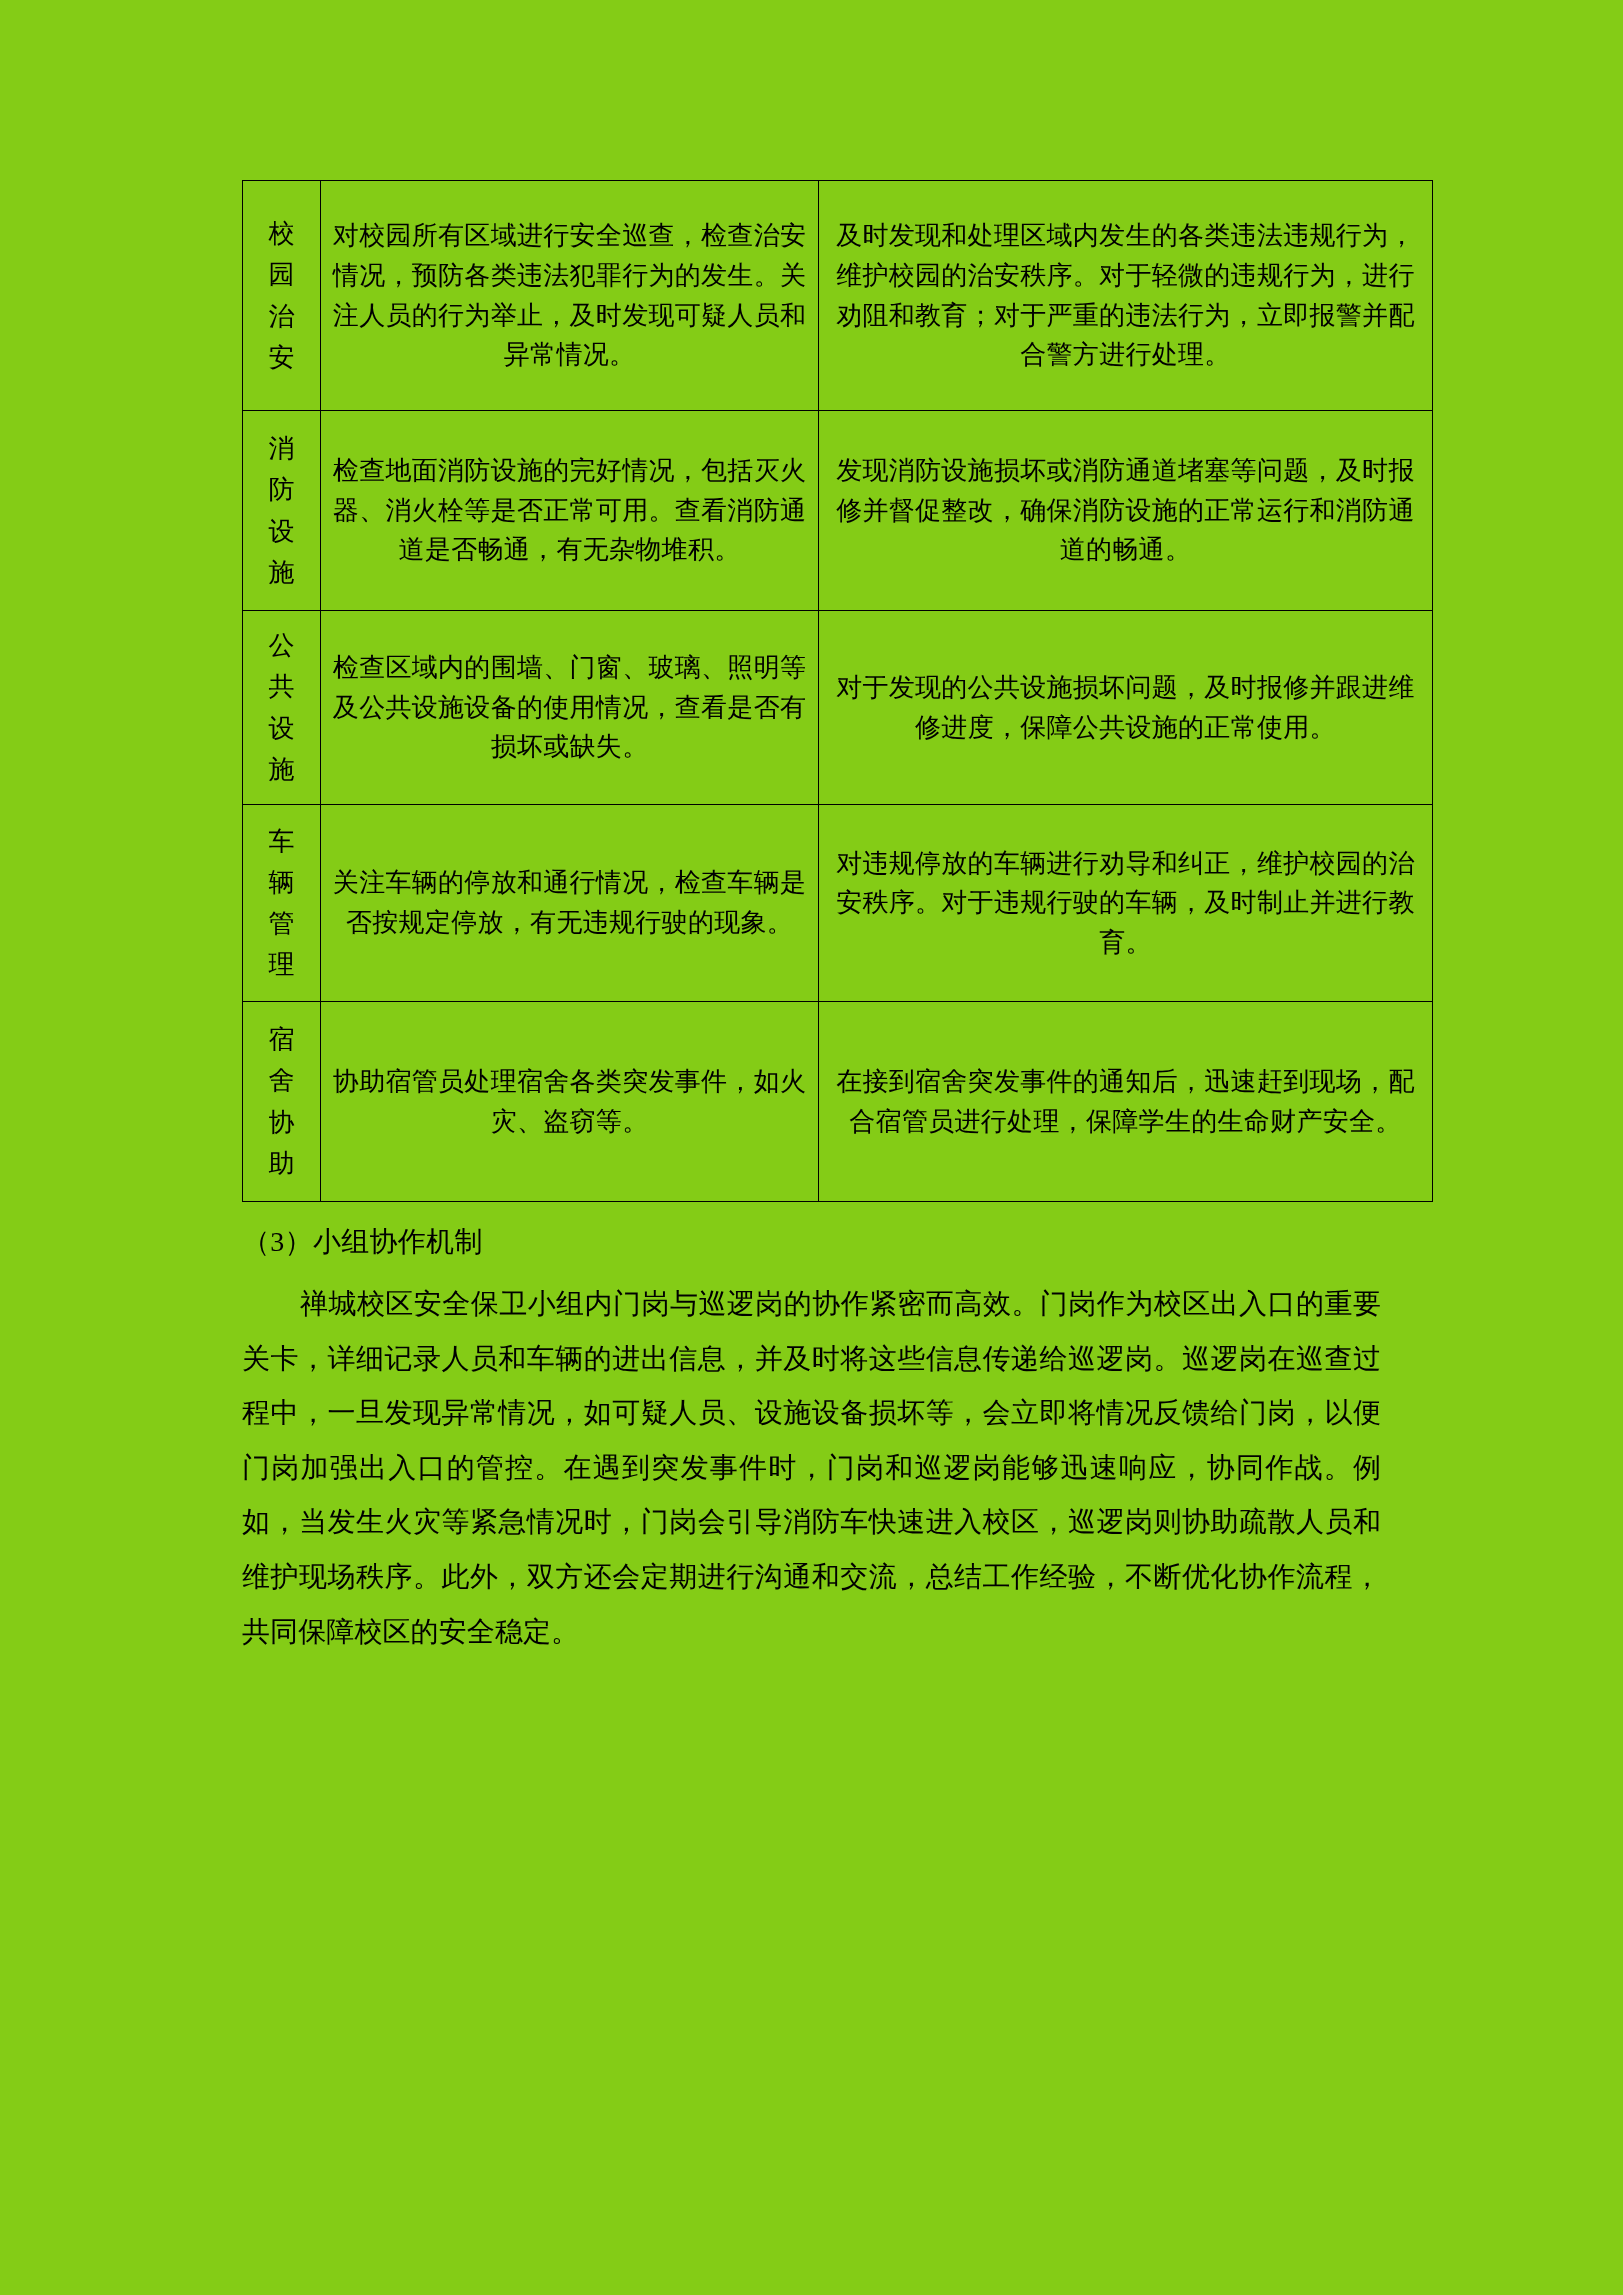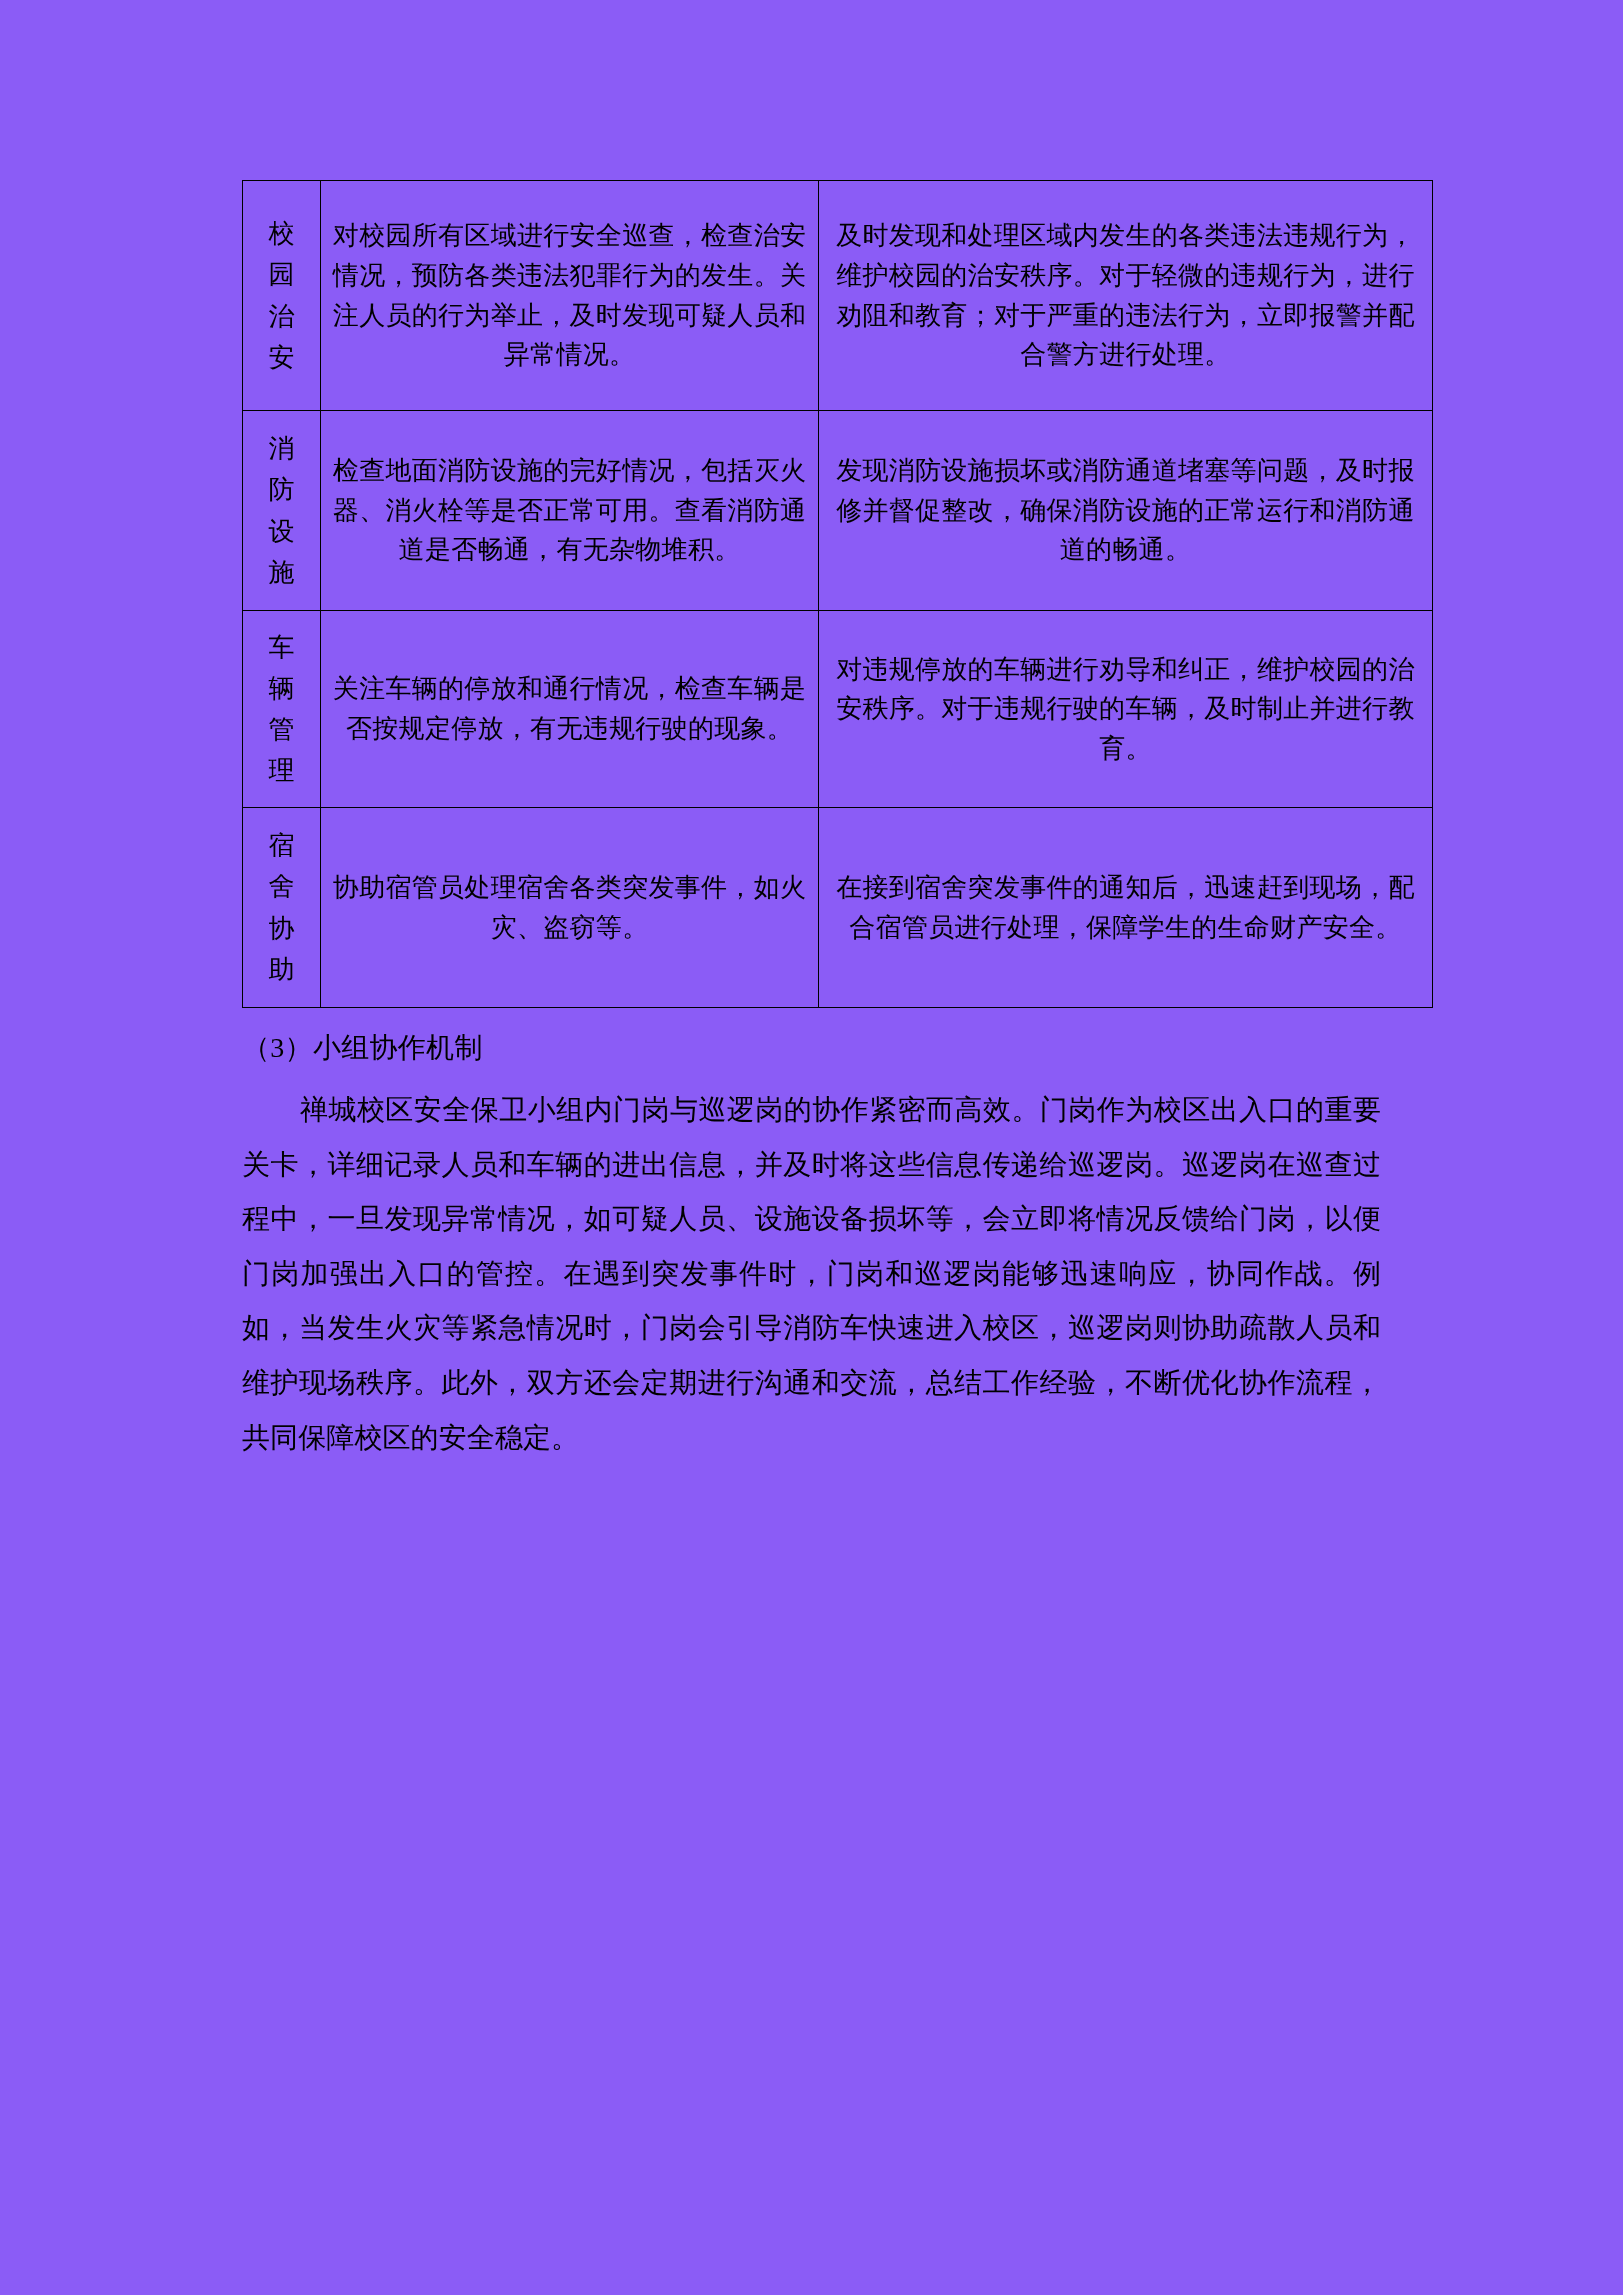--- a/index.html
+++ b/index.html
@@ -4,21 +4,21 @@
 <style>
   html, body {
     margin: 0;
     padding: 0;
     background: #ffffff;
   }
   .page {
     position: relative;
     width: 1623px;
     height: 2295px;
-    background: #8b5cf6;
+    background: #84cc16;
     margin: 0 auto;
     overflow: hidden;
     font-family: "Liberation Serif", "DejaVu Serif", serif;
     color: #000000;
   }
   .content {
     position: absolute;
     left: 242px;
     top: 180px;
     width: 1139px;
@@ -111,20 +111,31 @@
           <td class="col-label">
             <span class="vtext">消防设施</span>
           </td>
           <td class="col-patrol">
             <span class="celltxt">检查地面消防设施的完好情况，包括灭火器、消火栓等是否正常可用。查看消防通道是否畅通，有无杂物堆积。</span>
           </td>
           <td class="col-handle">
             <span class="celltxt">发现消防设施损坏或消防通道堵塞等问题，及时报修并督促整改，确保消防设施的正常运行和消防通道的畅通。</span>
           </td>
         </tr>
+        <tr class="r3">
+          <td class="col-label">
+            <span class="vtext">公共设施</span>
+          </td>
+          <td class="col-patrol">
+            <span class="celltxt">检查区域内的围墙、门窗、玻璃、照明等及公共设施设备的使用情况，查看是否有损坏或缺失。</span>
+          </td>
+          <td class="col-handle">
+            <span class="celltxt">对于发现的公共设施损坏问题，及时报修并跟进维修进度，保障公共设施的正常使用。</span>
+          </td>
+        </tr>
         <tr class="r4">
           <td class="col-label">
             <span class="vtext">车辆管理</span>
           </td>
           <td class="col-patrol">
             <span class="celltxt">关注车辆的停放和通行情况，检查车辆是否按规定停放，有无违规行驶的现象。</span>
           </td>
           <td class="col-handle">
             <span class="celltxt">对违规停放的车辆进行劝导和纠正，维护校园的治安秩序。对于违规行驶的车辆，及时制止并进行教育。</span>
           </td>

